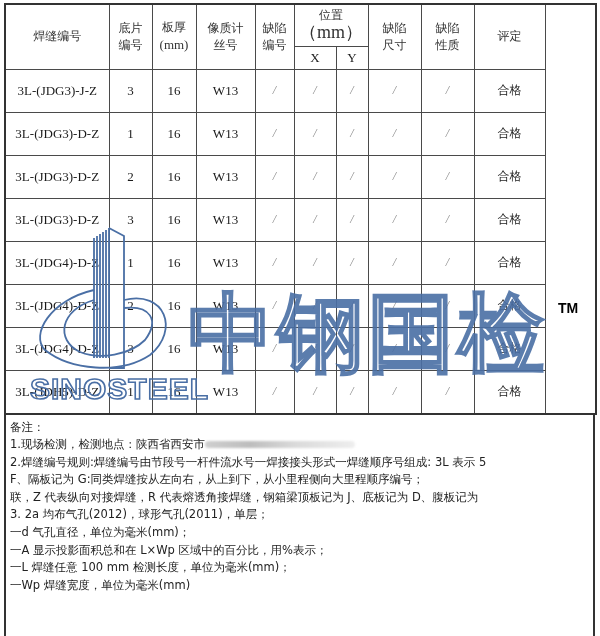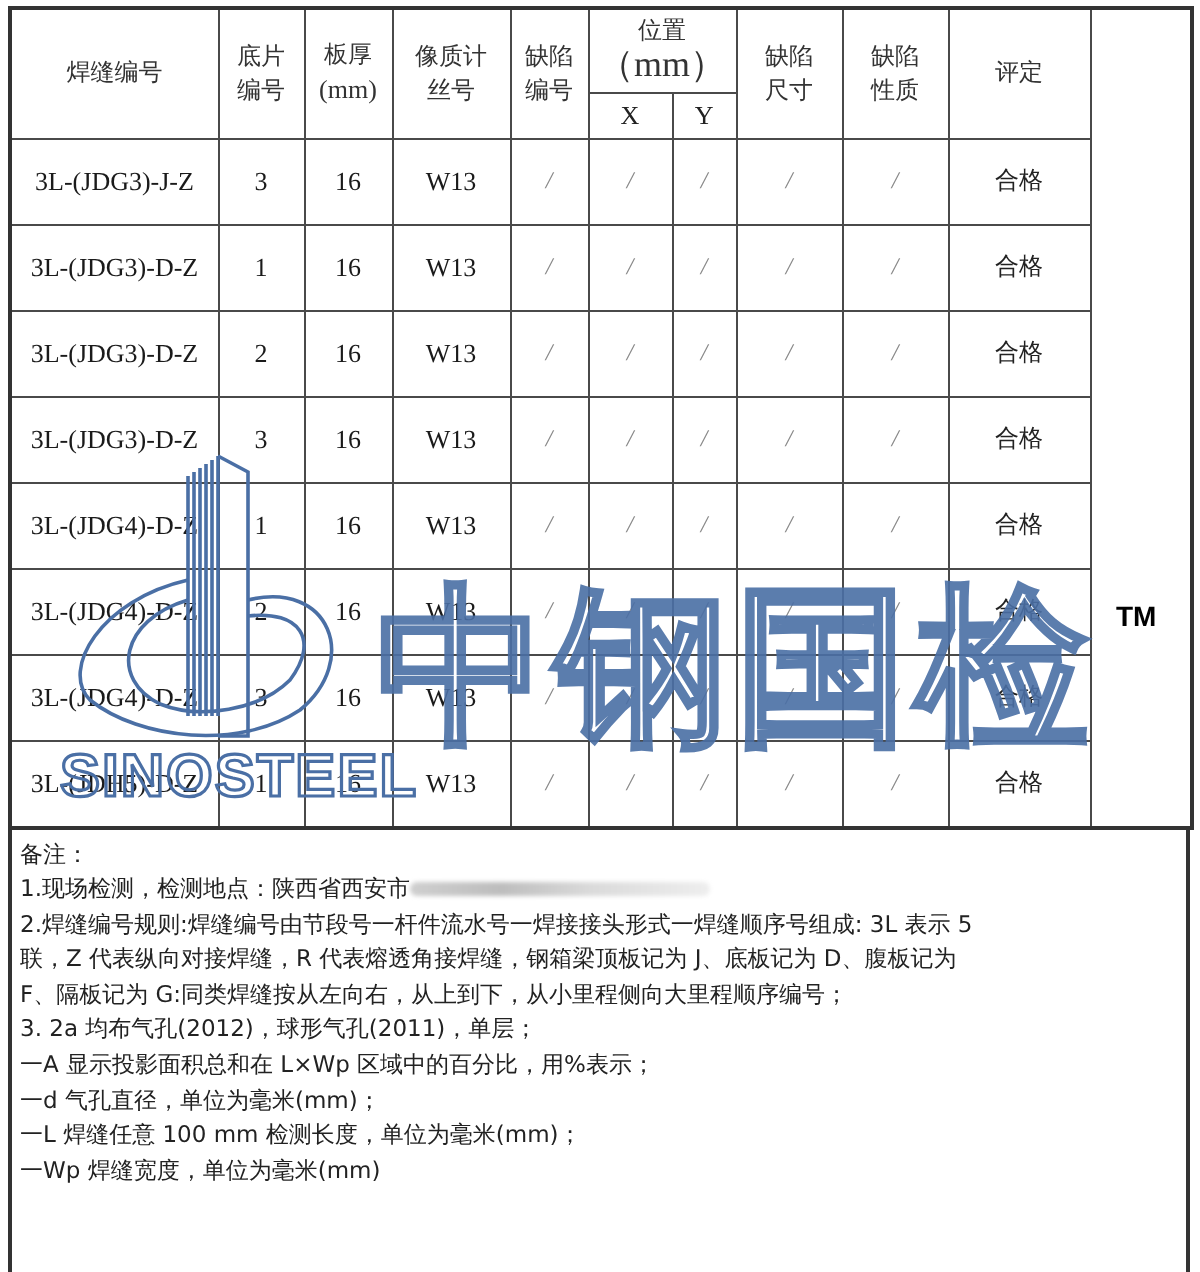--- a/index.html
+++ b/index.html
@@ -168,25 +168,25 @@
           <td class="c sl">/</td>
           <td class="c ok">合格</td>
         </tr>
       </tbody>
   </table>
 
   <div class="notes">
     <p>备注：</p>
     <p><span>1.现场检测，检测地点：陕西省西安市</span><span class="blur"></span></p>
     <p>2.焊缝编号规则:焊缝编号由节段号一杆件流水号一焊接接头形式一焊缝顺序号组成: 3L 表示 5</p>
+    <p>F、隔板记为 G:同类焊缝按从左向右，从上到下，从小里程侧向大里程顺序编号；</p>
     <p>联，Z 代表纵向对接焊缝，R 代表熔透角接焊缝，钢箱梁顶板记为 J、底板记为 D、腹板记为</p>
-    <p>F、隔板记为 G:同类焊缝按从左向右，从上到下，从小里程侧向大里程顺序编号；</p>
     <p>3. 2a 均布气孔(2012)，球形气孔(2011)，单层；</p>
+    <p>一d 气孔直径，单位为毫米(mm)；</p>
     <p>一A 显示投影面积总和在 L×Wp 区域中的百分比，用%表示；</p>
-    <p>一d 气孔直径，单位为毫米(mm)；</p>
     <p>一L 焊缝任意 100 mm 检测长度，单位为毫米(mm)；</p>
     <p>一Wp 焊缝宽度，单位为毫米(mm)</p>
   </div>
 </div>
 
 <div class="watermark" style="left:0;top:0;width:600px;height:482px;padding-left:20px;">
   <svg width="600" height="636" style="position:absolute;left:0;top:0">
     <g fill="none" stroke="#4a6fa5" stroke-width="1.8">
       <path d="M94 238 L94 358 M97 236 L97 358 M100 234 L100 358 M103 232 L103 358 M106 230 L106 358 M109 228 L109 358"></path>
       <path d="M109 228 L124 236 L124 368 L109 368"></path>

